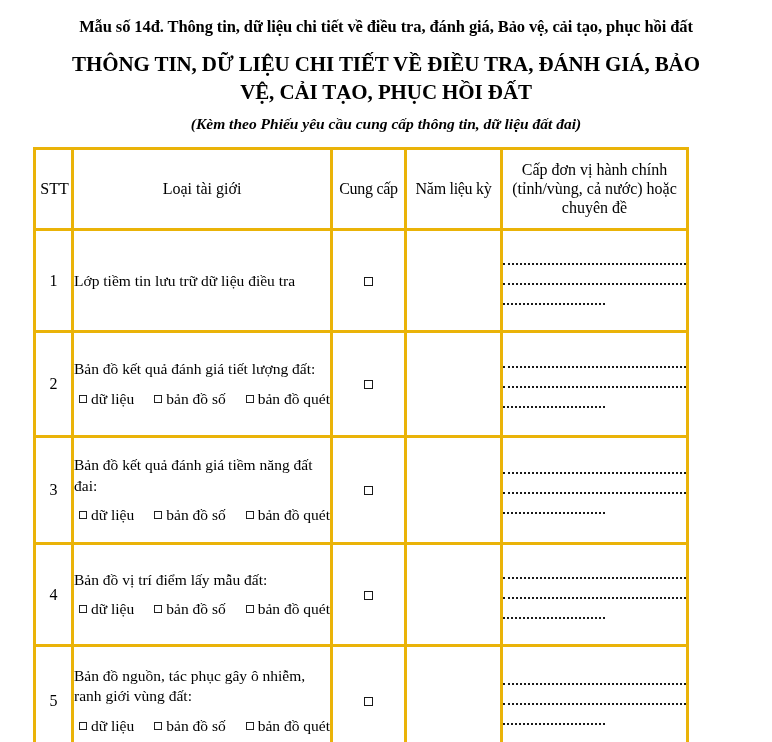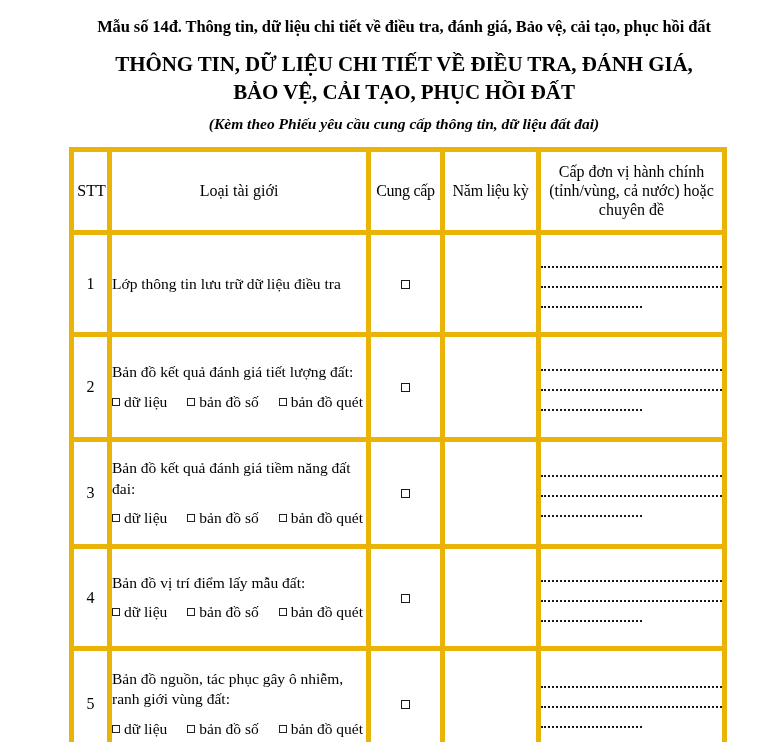--- a/index.html
+++ b/index.html
@@ -13,21 +13,20 @@
     overflow: hidden;
     font-family: "Liberation Serif", "DejaVu Serif", serif;
     color: #000000;
   }
 
   .page {
     position: relative;
     width: 772px;
     height: 742px;
     box-sizing: border-box;
-    padding-left: 36px;
   }
 
   
   .heading-block {
     padding: 16px 48px 0 48px;
     text-align: center;
   }
   .form-code {
     font-size: 16.5px;
     font-weight: bold;
@@ -55,21 +54,21 @@
     margin: 14px 0 0 33px;
     width: 653px;
   }
   table.doc-table {
     border-collapse: collapse;
     table-layout: fixed;
     width: 653px;
   }
   table.doc-table td,
   table.doc-table th {
-    border: 5px solid #eab308;
+    border: 3px solid #eab308;
     vertical-align: middle;
     padding: 0;
     font-weight: normal;
   }
 
   
   col.c-stt   { width: 38px; }
   col.c-doc   { width: 259px; }
   col.c-sup   { width: 74px; }
   col.c-year  { width: 96px; }
@@ -111,20 +110,21 @@
   td.cell-admin {
     vertical-align: middle;
     padding: 4px 8px 4px 8px;
   }
 
   .doc-title-line { display: block; }
   .opt-line {
     display: block;
     margin-top: 9px;
     white-space: normal;
+    text-align: right;
   }
   .opt {
     display: inline;
     white-space: nowrap;
   }
   .opt-gap { display: inline-block; width: 20px; }
 
   
   .cb {
     display: inline-block;
@@ -185,21 +185,21 @@
           <th class="h-doc">Loại tài giới</th>
           <th class="h-sup">Cung cấp</th>
           <th class="h-year">Năm liệu kỳ</th>
           <th class="h-admin">Cấp đơn vị hành chính (tỉnh/vùng, cả nước) hoặc chuyên đề</th>
         </tr>
       </thead>
       <tbody id="table-body">
           <tr style="height: 102px;">
             <td class="cell-stt"><span>1</span></td>
             <td class="cell-doc">
-              <span class="doc-title-line">Lớp thông tin lưu trữ dữ liệu điều tra</span>
+              <span class="doc-title-line">Lớp tiềm tin lưu trữ dữ liệu điều tra</span>
             </td>
             <td class="cell-sup"><span class="cb-big"></span></td>
             <td class="cell-year"><span></span></td>
             <td class="cell-admin">
               <div class="dots-stack">
                 <div class="dot-row l-full">
                   <div class="dots"></div>
                 </div>
                 <div class="dot-row l-full">
                   <div class="dots"></div>

